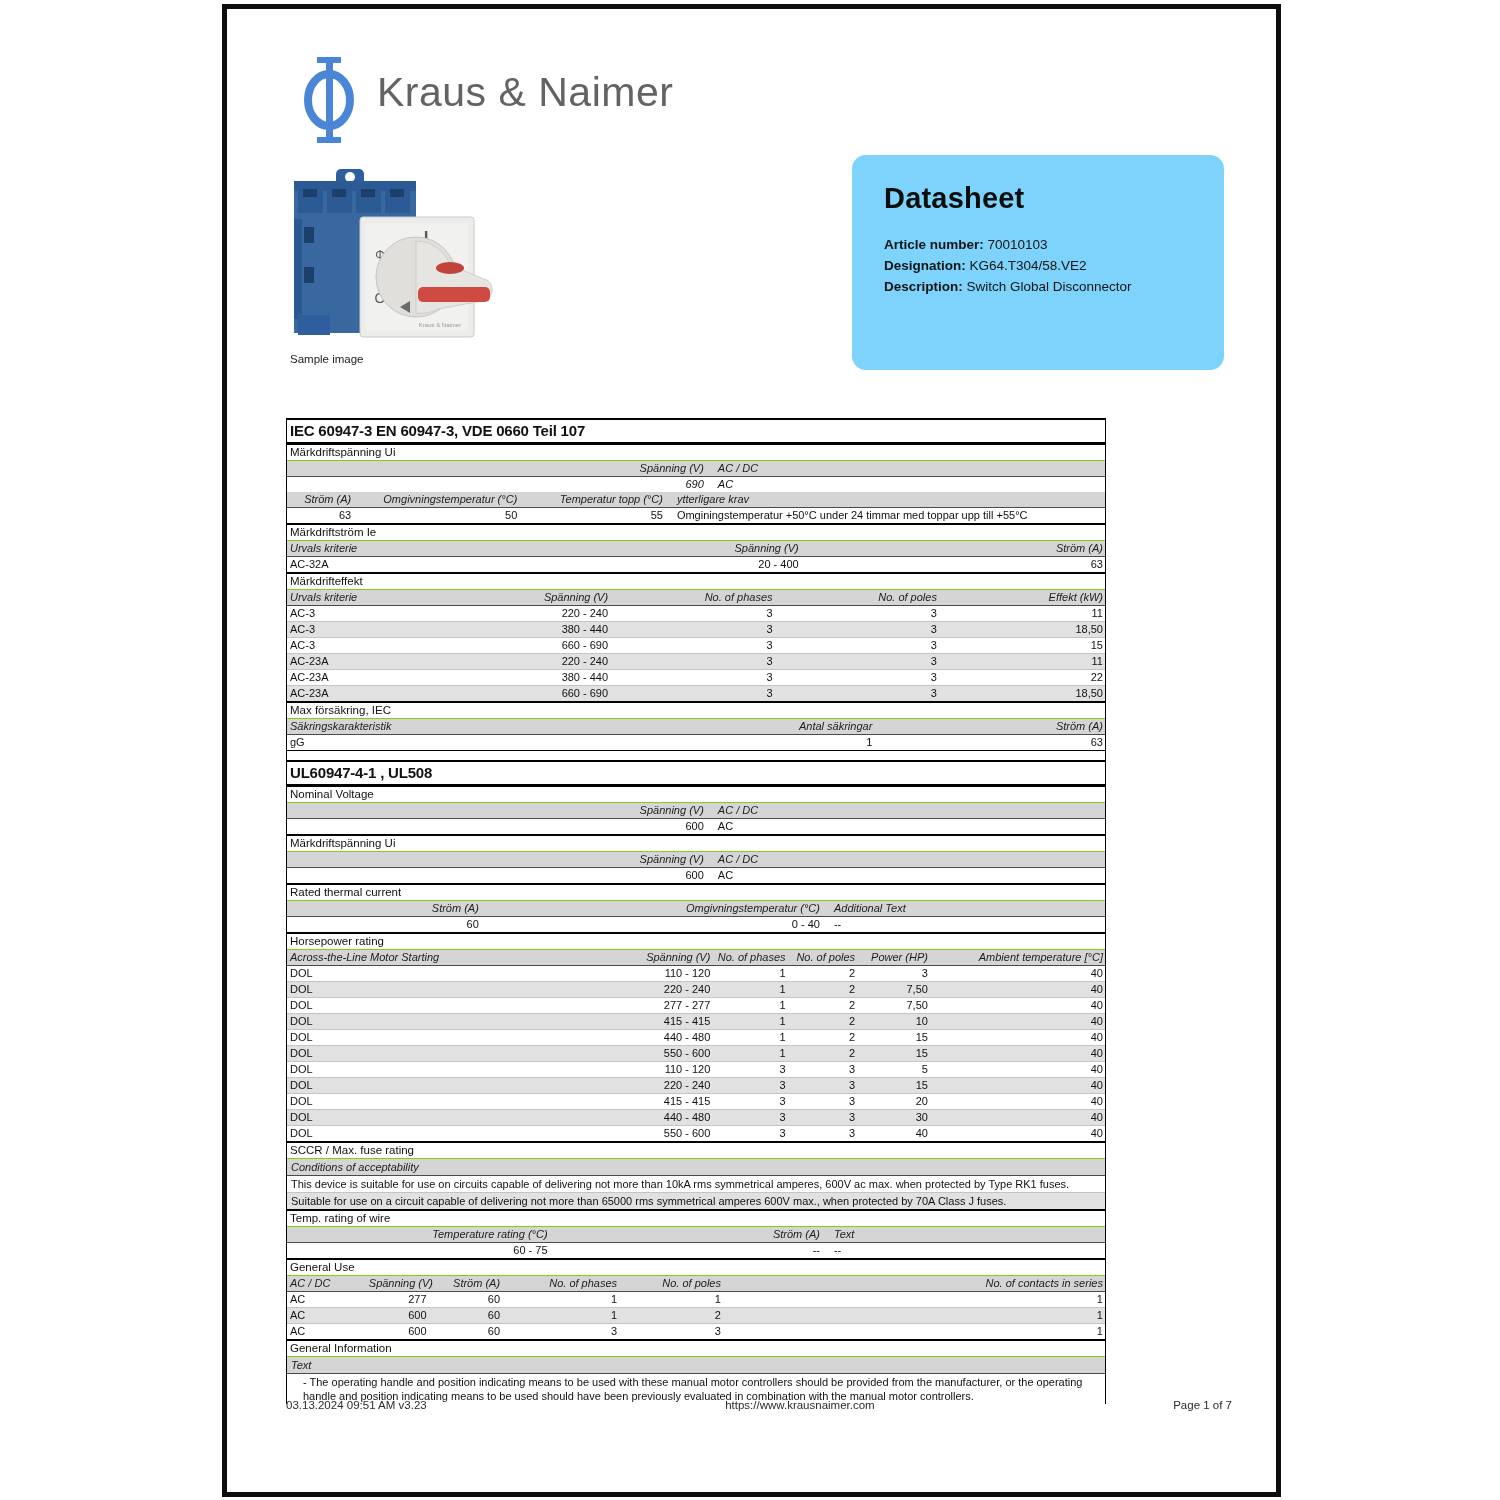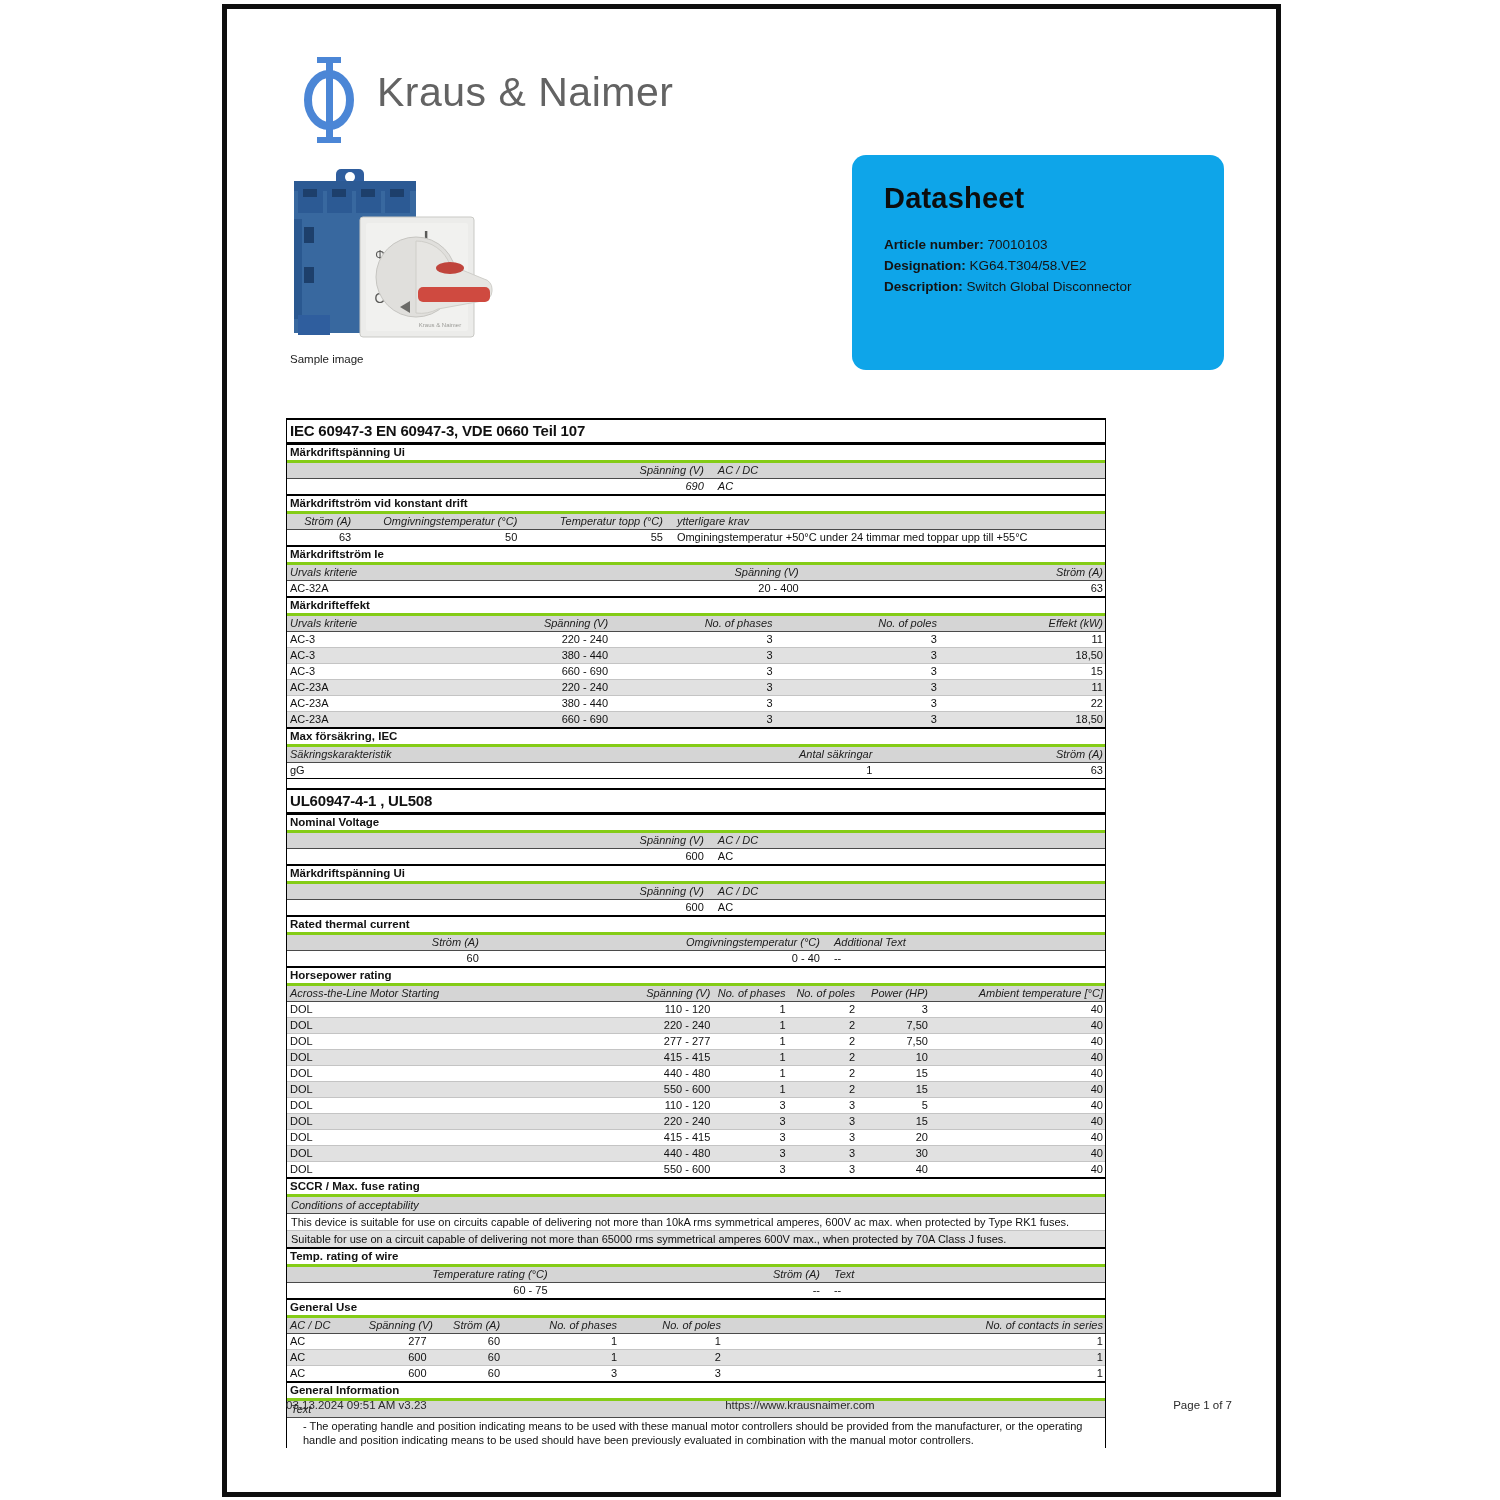--- a/index.html
+++ b/index.html
@@ -8,29 +8,29 @@
 
   
   .logo{position:absolute;left:69px;top:48px;width:66px;height:86px;}
   .brand{position:absolute;left:150px;top:60px;font-size:41px;font-weight:400;color:#636363;letter-spacing:.5px;white-space:nowrap;}
 
   
   .photo{position:absolute;left:61px;top:158px;width:206px;height:182px;}
   .caption{position:absolute;left:63px;top:344px;font-size:11.5px;color:#222;}
 
   
-  .dsbox{position:absolute;left:625px;top:146px;width:372px;height:215px;background:#0ea5e9;border-radius:14px;box-sizing:border-box;padding:27px 32px;}
+  .dsbox{position:absolute;left:625px;top:146px;width:372px;height:215px;background:#7dd3fc;border-radius:14px;box-sizing:border-box;padding:27px 32px;}
   .dsbox h1{margin:0 0 19px 0;font-size:29px;letter-spacing:.2px;color:#0d0d0d;}
   .dsline{font-size:13.5px;line-height:21px;color:#141414;}
   .dsline b{font-weight:bold;}
 
   
   .spec{position:absolute;left:59px;top:409px;width:820px;border-left:1px solid #000;border-right:1px solid #000;box-sizing:border-box;font-size:11px;}
   .std-title{font-size:15px;font-weight:bold;line-height:20px;padding:1px 3px;border-top:2px solid #000;border-bottom:1px solid #000;letter-spacing:-.2px;}
-  .sec-title{font-size:11.5px;font-weight:bold;line-height:13px;padding:1px 3px;border-top:2px solid #000;border-bottom:3px solid #84cc16;}
+  .sec-title{font-size:11.5px;font-weight:normal;line-height:13px;padding:1px 3px;border-top:2px solid #000;border-bottom:1px solid #84cc16;}
   .gap{height:9px;border-top:1px solid #000;background:#fff;}
   .t-row{display:grid;align-items:center;min-height:14px;line-height:13px;}
   .t-row.hdr{background:#d5d5d5;font-style:italic;color:#1c1c1c;border-bottom:1px solid #4a4a4a;}
   .t-row.row{background:#fff;}
   .t-row.row.alt{background:#e1e1e1;}
   .t-row.row + .t-row.row{border-top:1px solid #c4c4c4;}
   .cell{white-space:nowrap;overflow:visible;padding-top:1px;padding-bottom:1px;}
   .cell.l{text-align:left;padding-left:3px;}
   .cell.r{text-align:right;padding-right:2px;}
   .cell.lp{text-align:left;padding-left:12px;}
@@ -97,21 +97,20 @@
       <div class="std-title">IEC 60947-3 EN 60947-3, VDE 0660 Teil 107</div>
       <div class="sec-title">Märkdriftspänning Ui</div>
       <div class="t-row hdr" style="grid-template-columns: 51.2% 48.8%;">
         <div class="cell r">Spänning (V)</div>
         <div class="cell lp">AC / DC</div>
       </div>
       <div class="t-row row" style="grid-template-columns: 51.2% 48.8%; font-style: italic;">
         <div class="cell r">690</div>
         <div class="cell lp">AC</div>
       </div>
-      <div class="sec-title">Märkdriftström vid konstant drift</div>
       <div class="t-row hdr" style="grid-template-columns: 8.1% 20.3% 17.8% 53.8%;">
         <div class="cell r">Ström (A)</div>
         <div class="cell r">Omgivningstemperatur (°C)</div>
         <div class="cell r">Temperatur topp (°C)</div>
         <div class="cell lp">ytterligare krav</div>
       </div>
       <div class="t-row row" style="grid-template-columns: 8.1% 20.3% 17.8% 53.8%;">
         <div class="cell r">63</div>
         <div class="cell r">50</div>
         <div class="cell r">55</div>

